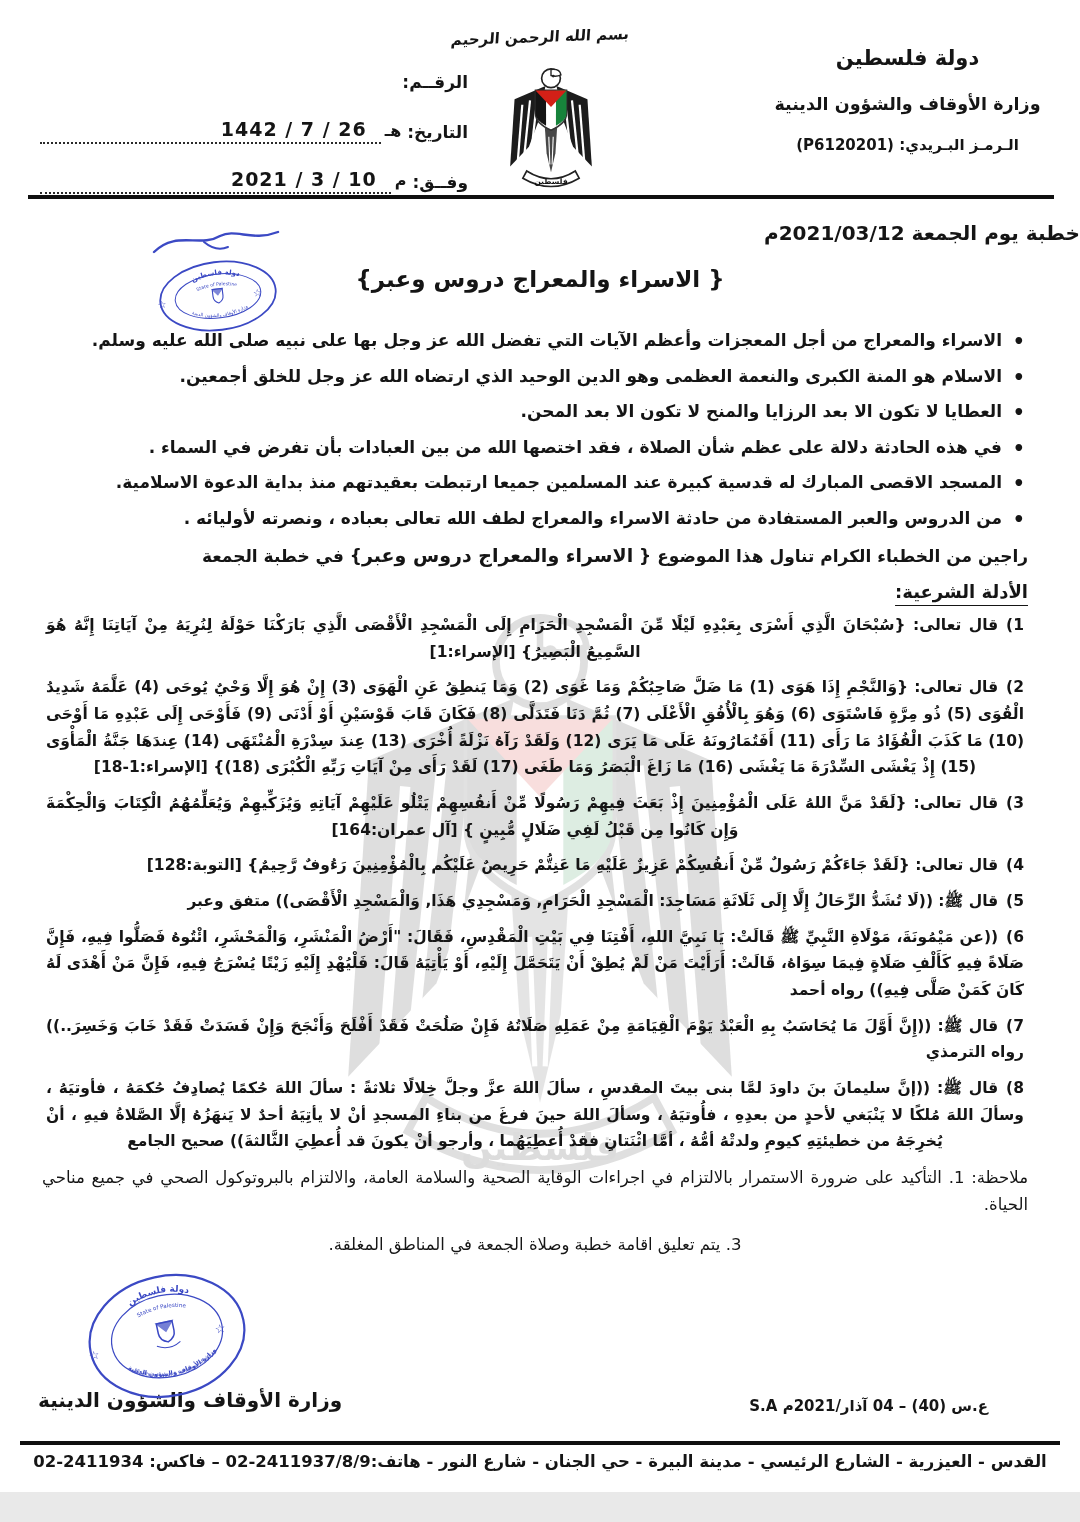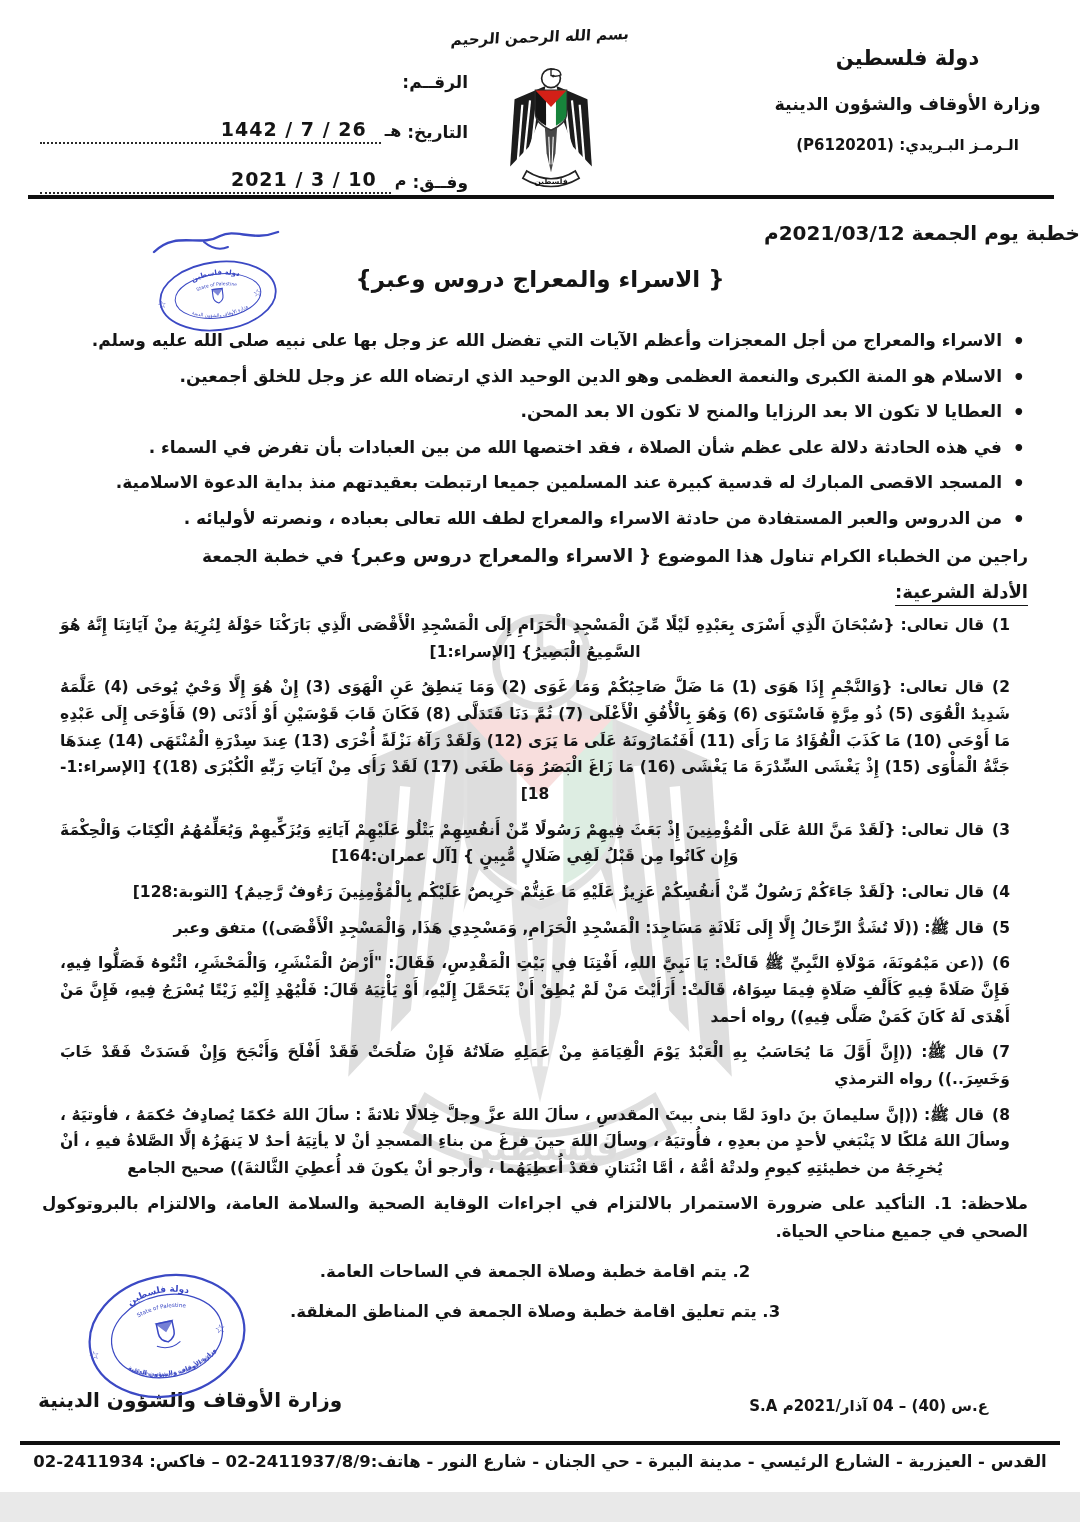--- a/index.html
+++ b/index.html
@@ -39,24 +39,24 @@
   .content{position:absolute;top:328px;right:52px;left:42px;z-index:3;}
   ul.bullets{margin:0;padding:0;list-style:none;}
   ul.bullets li{position:relative;padding-right:26px;font-size:17px;font-weight:bold;
                 line-height:1.5;margin-bottom:10px;}
   ul.bullets li::before{content:"\2022";position:absolute;right:3px;top:-1px;font-size:19px;}
   .request{margin:13px 0 0;font-size:17px;font-weight:bold;}
   .request .emph{font-size:19px;}
   .ev-head{margin:15px 0 10px;}
   .ev-head span{font-size:18px;font-weight:bold;text-decoration:underline;text-underline-offset:7px;}
   .evidence{font-size:15.5px;font-weight:bold;line-height:1.72;}
-  .ev{margin:0 18px 9px;text-align:justify;}
+  .ev{margin:0 4px 9px;text-align:justify;}
   .ev.lc{text-align-last:center;}
   .ev .num{margin-left:8px;}
-  .notes{margin-top:3px;font-size:16.5px;font-weight:bold;line-height:1.65;}
+  .notes{margin-top:3px;font-size:16.5px;font-weight:normal;line-height:1.65;}
   .note-first{margin:0;text-align:justify;}
   .note-c{margin:13px 0 0;text-align:center;}
 
   
   .f-min{position:absolute;left:38px;top:1388px;font-size:20px;font-weight:bold;z-index:4;}
   .f-ref{position:absolute;right:92px;top:1397px;font-size:15px;font-weight:bold;z-index:4;}
   .rule2{position:absolute;top:1441px;left:20px;right:20px;height:4px;background:#101010;z-index:4;}
   .address{position:absolute;top:1452px;left:0;right:0;text-align:center;
            font-size:16.5px;font-weight:bold;z-index:4;}
   .bottom-strip{position:absolute;top:1492px;left:0;right:0;height:30px;background:#e9e9e9;z-index:2;}
@@ -199,21 +199,20 @@
       <p class="ev"><span class="num">6)</span><span>((عن مَيْمُونَةَ، مَوْلَاةِ النَّبِيِّ ﷺ قَالَتْ: يَا نَبِيَّ اللهِ، أَفْتِنَا فِي بَيْتِ الْمَقْدِسِ، فَقَالَ: "أَرْضُ الْمَنْشَرِ، وَالْمَحْشَرِ، ائْتُوهُ فَصَلُّوا فِيهِ، فَإِنَّ صَلَاةً فِيهِ كَأَلْفِ صَلَاةٍ فِيمَا سِوَاهُ، قَالَتْ: أَرَأَيْتَ مَنْ لَمْ يُطِقْ أَنْ يَتَحَمَّلَ إِلَيْهِ، أَوْ يَأْتِيَهُ قَالَ: فَلْيُهْدِ إِلَيْهِ زَيْتًا يُسْرَجُ فِيهِ، فَإِنَّ مَنْ أَهْدَى لَهُ كَانَ كَمَنْ صَلَّى فِيهِ)) رواه أحمد</span></p>
       <p class="ev"><span class="num">7)</span><span>قال ﷺ: ((إِنَّ أَوَّلَ مَا يُحَاسَبُ بِهِ الْعَبْدُ يَوْمَ الْقِيَامَةِ مِنْ عَمَلِهِ صَلَاتُهُ فَإِنْ صَلُحَتْ فَقَدْ أَفْلَحَ وَأَنْجَحَ وَإِنْ فَسَدَتْ فَقَدْ خَابَ وَخَسِرَ..)) رواه الترمذي</span></p>
       <p class="ev lc"><span class="num">8)</span><span>قال ﷺ: ((إنَّ سليمانَ بنَ داودَ لمَّا بنى بيتَ المقدسِ ، سألَ اللهَ عزَّ وجلَّ خِلالًا ثلاثةً : سألَ اللهَ حُكمًا يُصادِفُ حُكمَهُ ، فأوتيَهُ ، وسألَ اللهَ مُلكًا لا يَنْبَغي لأحدٍ من بعدِهِ ، فأُوتيَهُ ، وسألَ اللهَ حينَ فرغَ من بناءِ المسجدِ أنْ لا يأتِيَهُ أحدٌ لا يَنهَزُهُ إلَّا الصَّلاةُ فيهِ ، أنْ يُخرِجَهُ من خطيئتِهِ كيومِ ولدتْهُ أمُّهُ ، أمَّا اثْنَتانِ فقدْ أُعطِيَهُما ، وأرجو أنْ يكونَ قد أُعطِيَ الثَّالثةَ)) صحيح الجامع</span></p>
     </div>
 
     <div class="notes">
       <p class="note-first">
         <span>ملاحظة:</span>
         <span>1. التأكيد على ضرورة الاستمرار بالالتزام في اجراءات الوقاية الصحية والسلامة العامة، والالتزام بالبروتوكول الصحي في جميع مناحي الحياة.</span>
       </p>
-      <p class="note-c">2. يتم اقامة خطبة وصلاة الجمعة في الساحات العامة.</p>
       <p class="note-c">3. يتم تعليق اقامة خطبة وصلاة الجمعة في المناطق المغلقة.</p>
     </div>
   </div>
 
   <svg class="stamp2" viewBox="0 0 175 145">
     <g transform="translate(87,72) rotate(-12)">
       <ellipse rx="78" ry="60" fill="none" stroke="#3b49c4" stroke-width="2.2"></ellipse>
       <ellipse rx="56" ry="41" fill="none" stroke="#3b49c4" stroke-width="1.2"></ellipse>
       <text x="-70" y="8" font-size="12" fill="#3b49c4">☆</text>
       <text x="59" y="8" font-size="12" fill="#3b49c4">☆</text>

